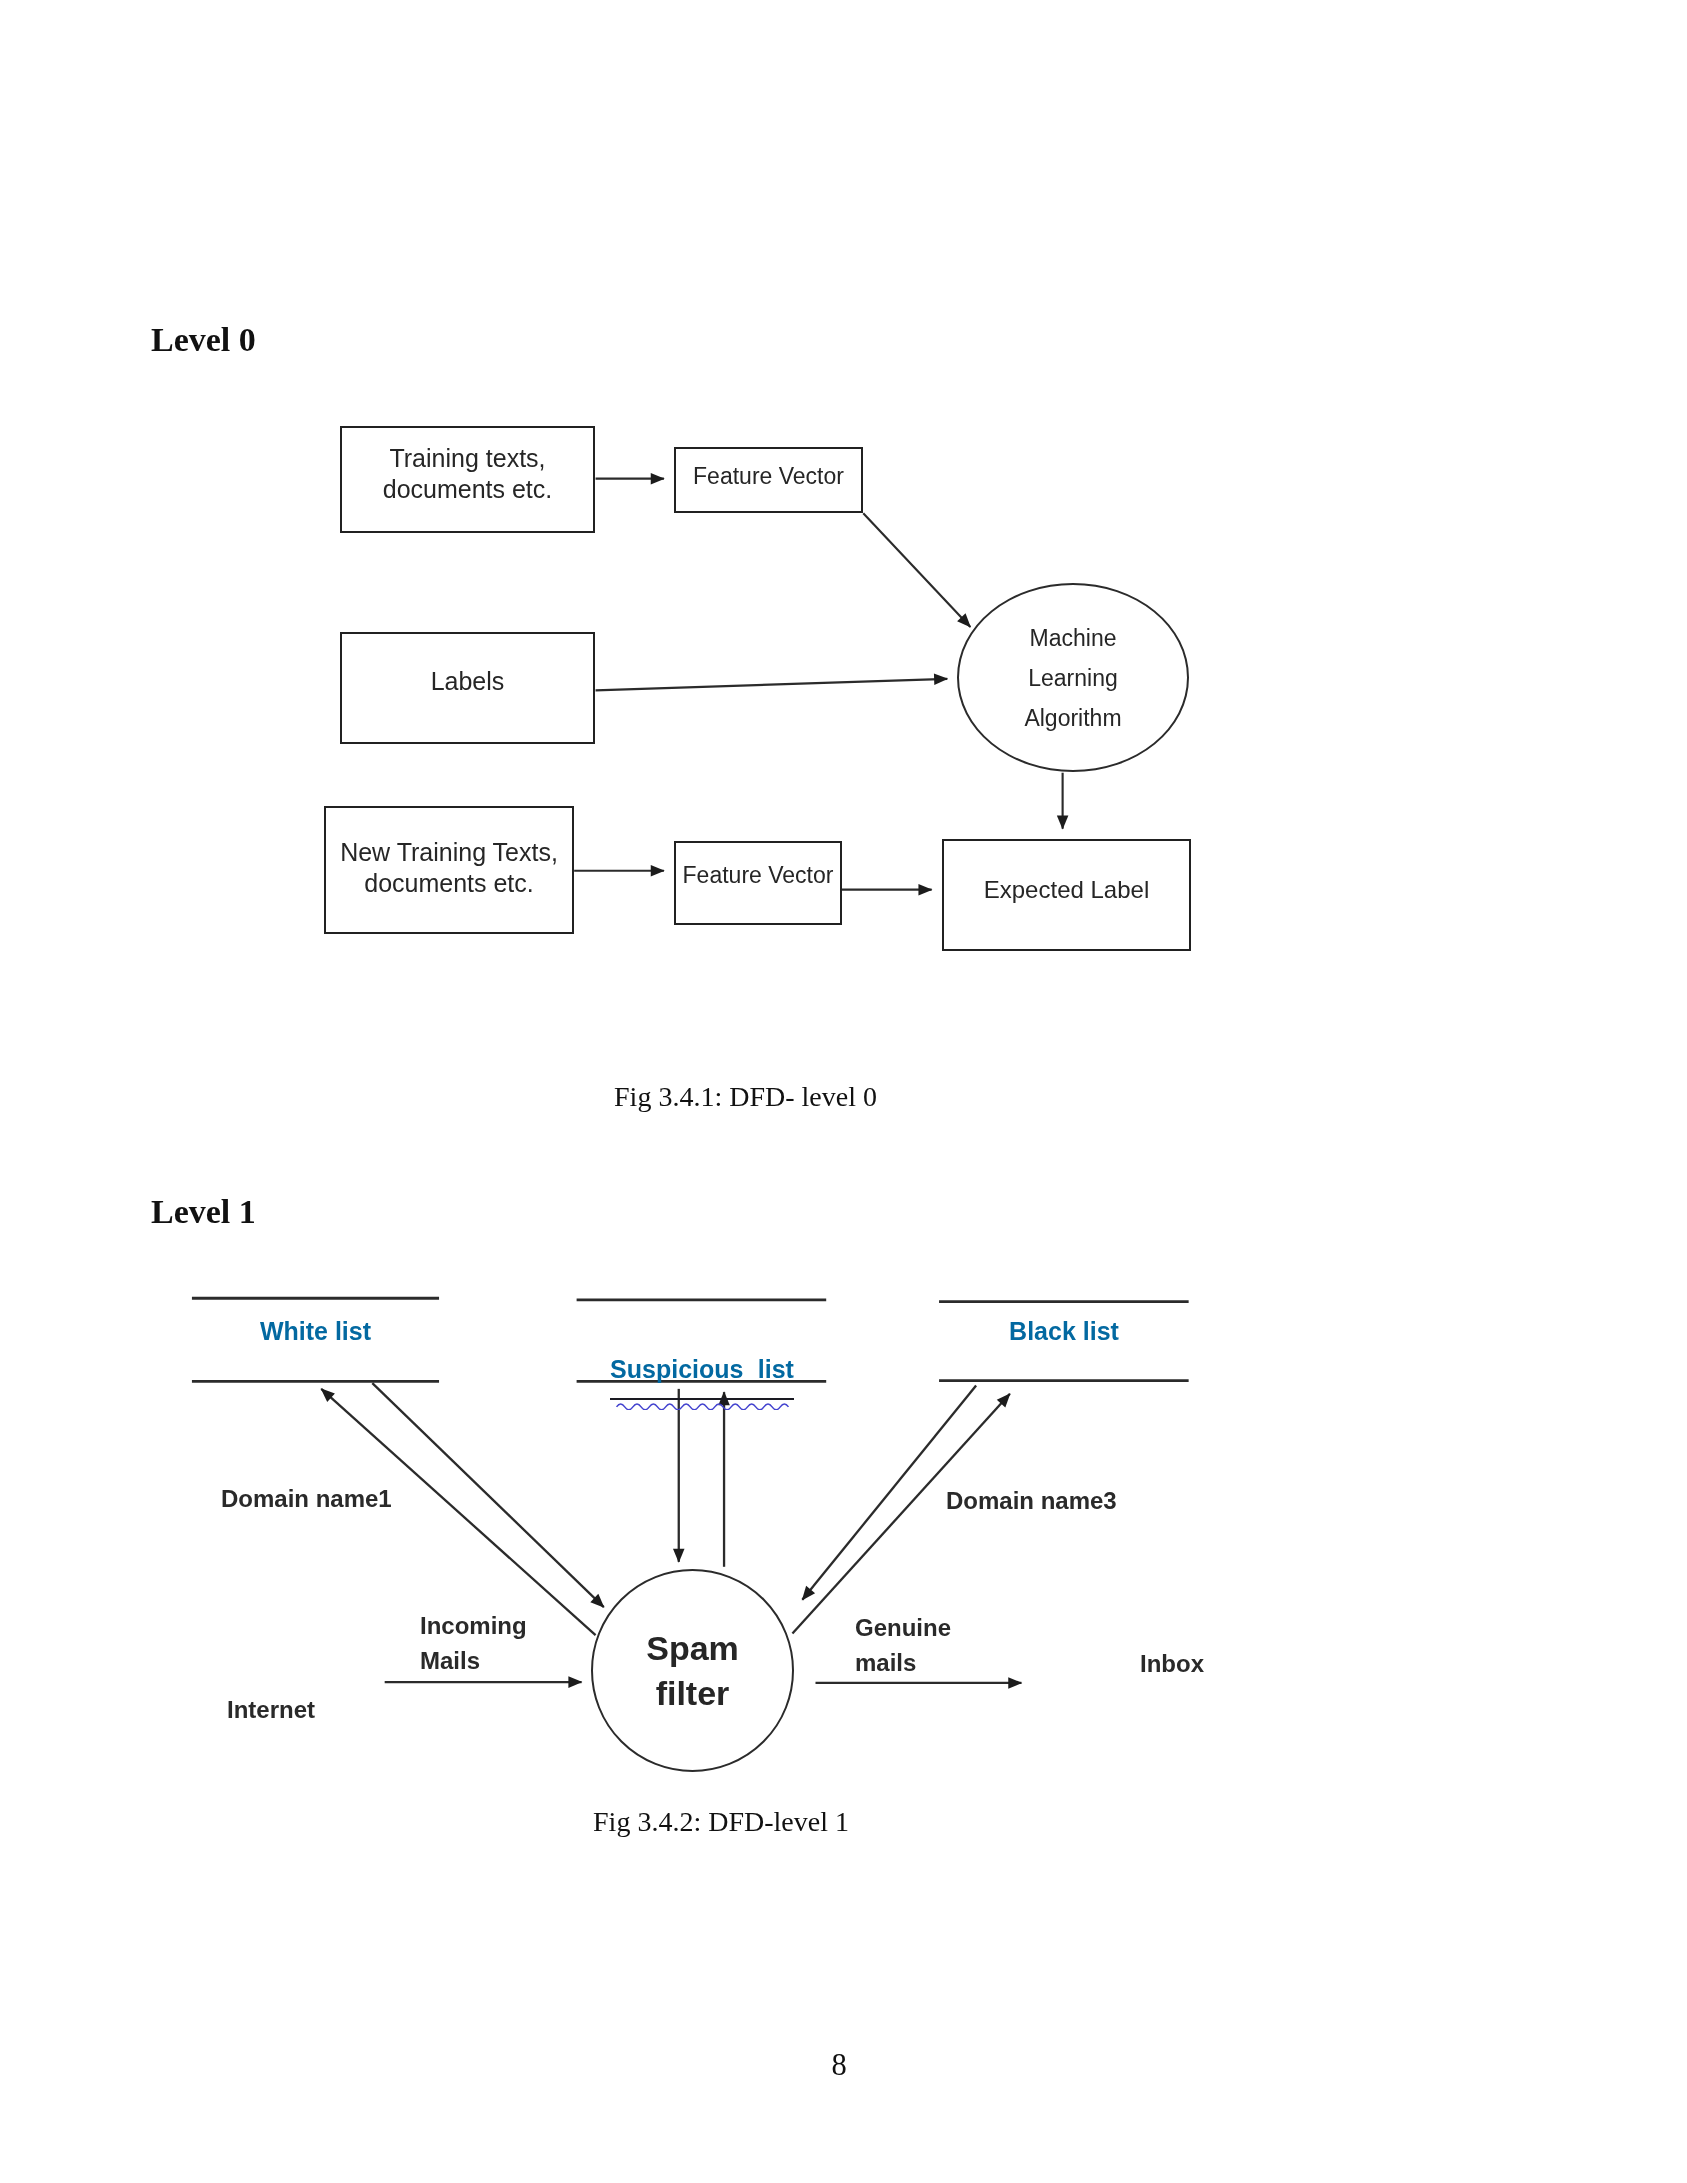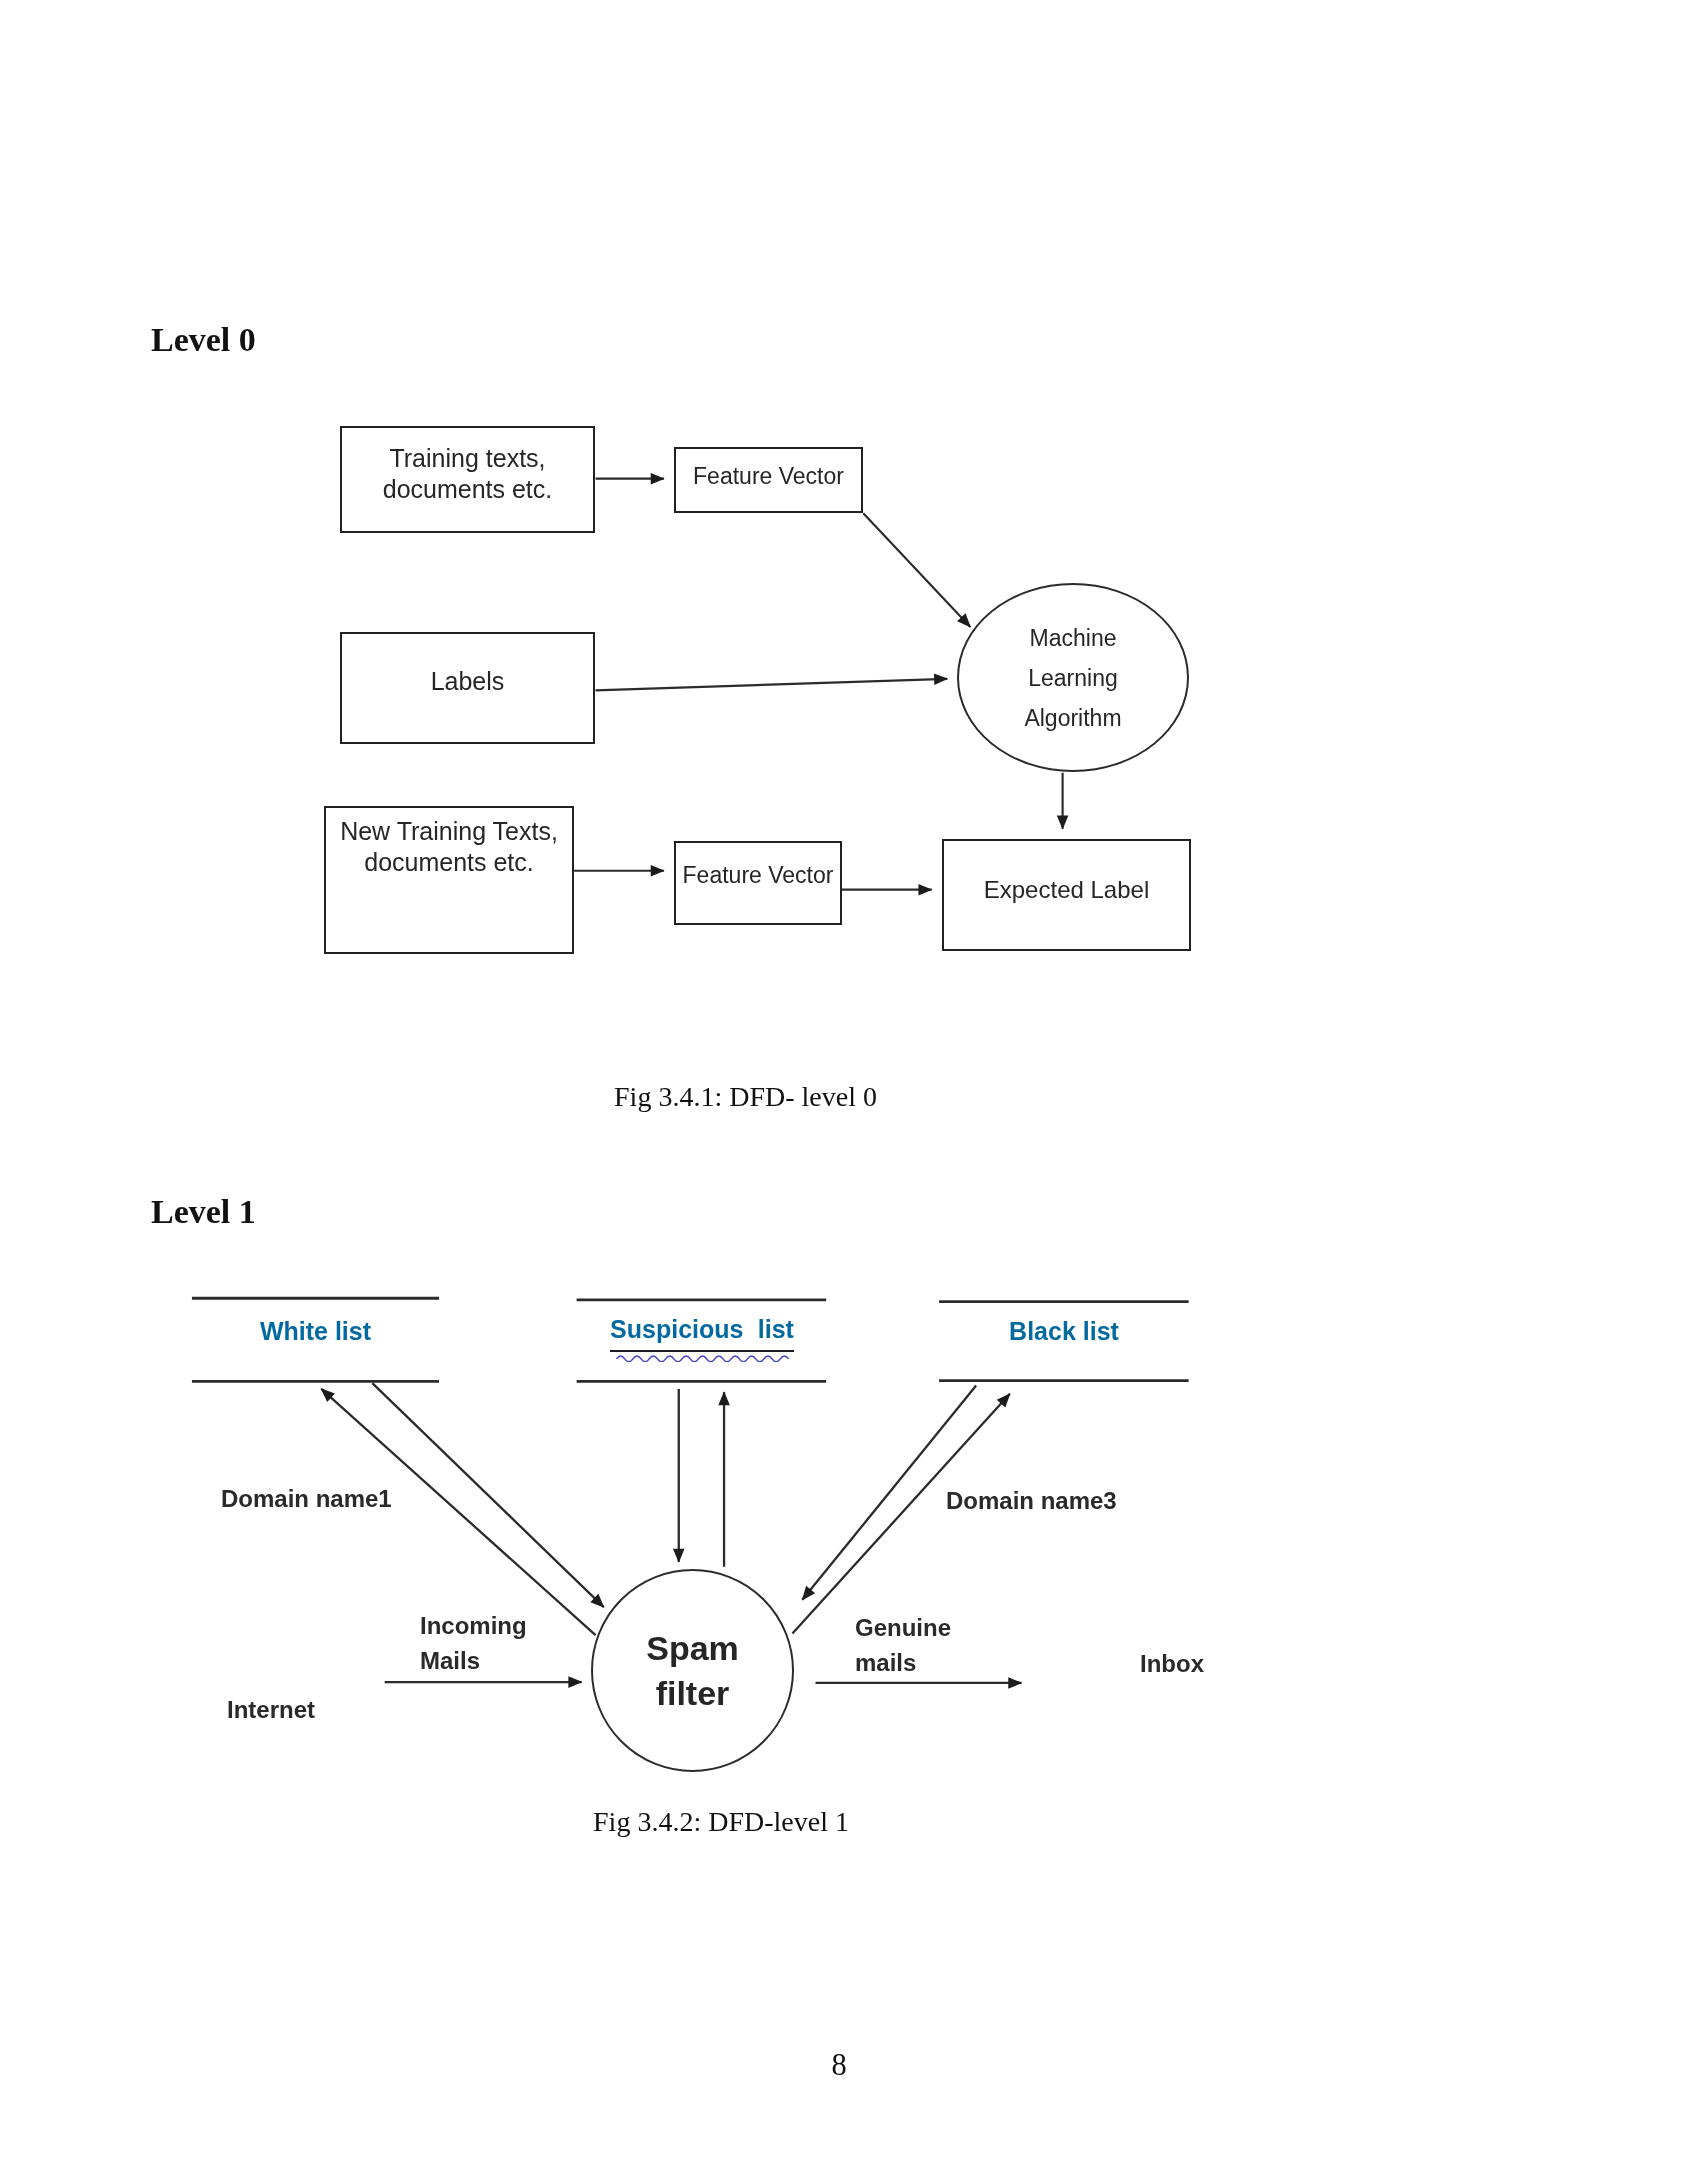--- a/index.html
+++ b/index.html
@@ -61,22 +61,23 @@
   .flow-label{
     font-size:24px;
     color:#2a2a2a;
     line-height:35px;
     font-weight:bold;
   }
   .bold{font-weight:bold;}
   .susp-underline{
     display:inline-block;
     border-bottom:2.5px solid #1a1a22;
-    padding-bottom:6px;
+    padding-bottom:14px;
     word-spacing:7.4px;
+    margin-top:40px;
   }
   .squiggle{display:block;margin:1.6px auto 0 auto;}
   svg.overlay{position:absolute;left:0;top:0;pointer-events:none;}
   .pagenum{
     font-family:"Liberation Serif", serif;
     font-size:30.5px;
     color:#111111;
     text-align:center;
   }
 </style>
@@ -136,21 +137,21 @@
   <div class="abs dfd-box" style="left:340px;top:632px;width:255px;height:112px;justify-content:center;padding-bottom:13px;">
     <span>Labels</span>
   </div>
 
   <div class="abs dfd-ellipse" style="left:957px;top:583px;width:232px;height:189px;">
     <span>Machine</span>
     <span>Learning</span>
     <span>Algorithm</span>
   </div>
 
-  <div class="abs dfd-box" style="left:324px;top:806px;width:250px;height:148px;padding-top:8px;">
+  <div class="abs dfd-box" style="left:324px;top:806px;width:250px;height:128px;padding-top:29px;">
     <span>New Training Texts,</span>
     <span>documents etc.</span>
   </div>
 
   <div class="abs dfd-box" style="left:674px;top:841px;width:168px;height:84px;padding-top:16.5px;font-size:23px;">
     <span>Feature Vector</span>
   </div>
 
   <div class="abs dfd-box" style="left:942px;top:839px;width:249px;height:112px;padding-top:33px;font-size:24px;">
     <span>Expected Label</span>

